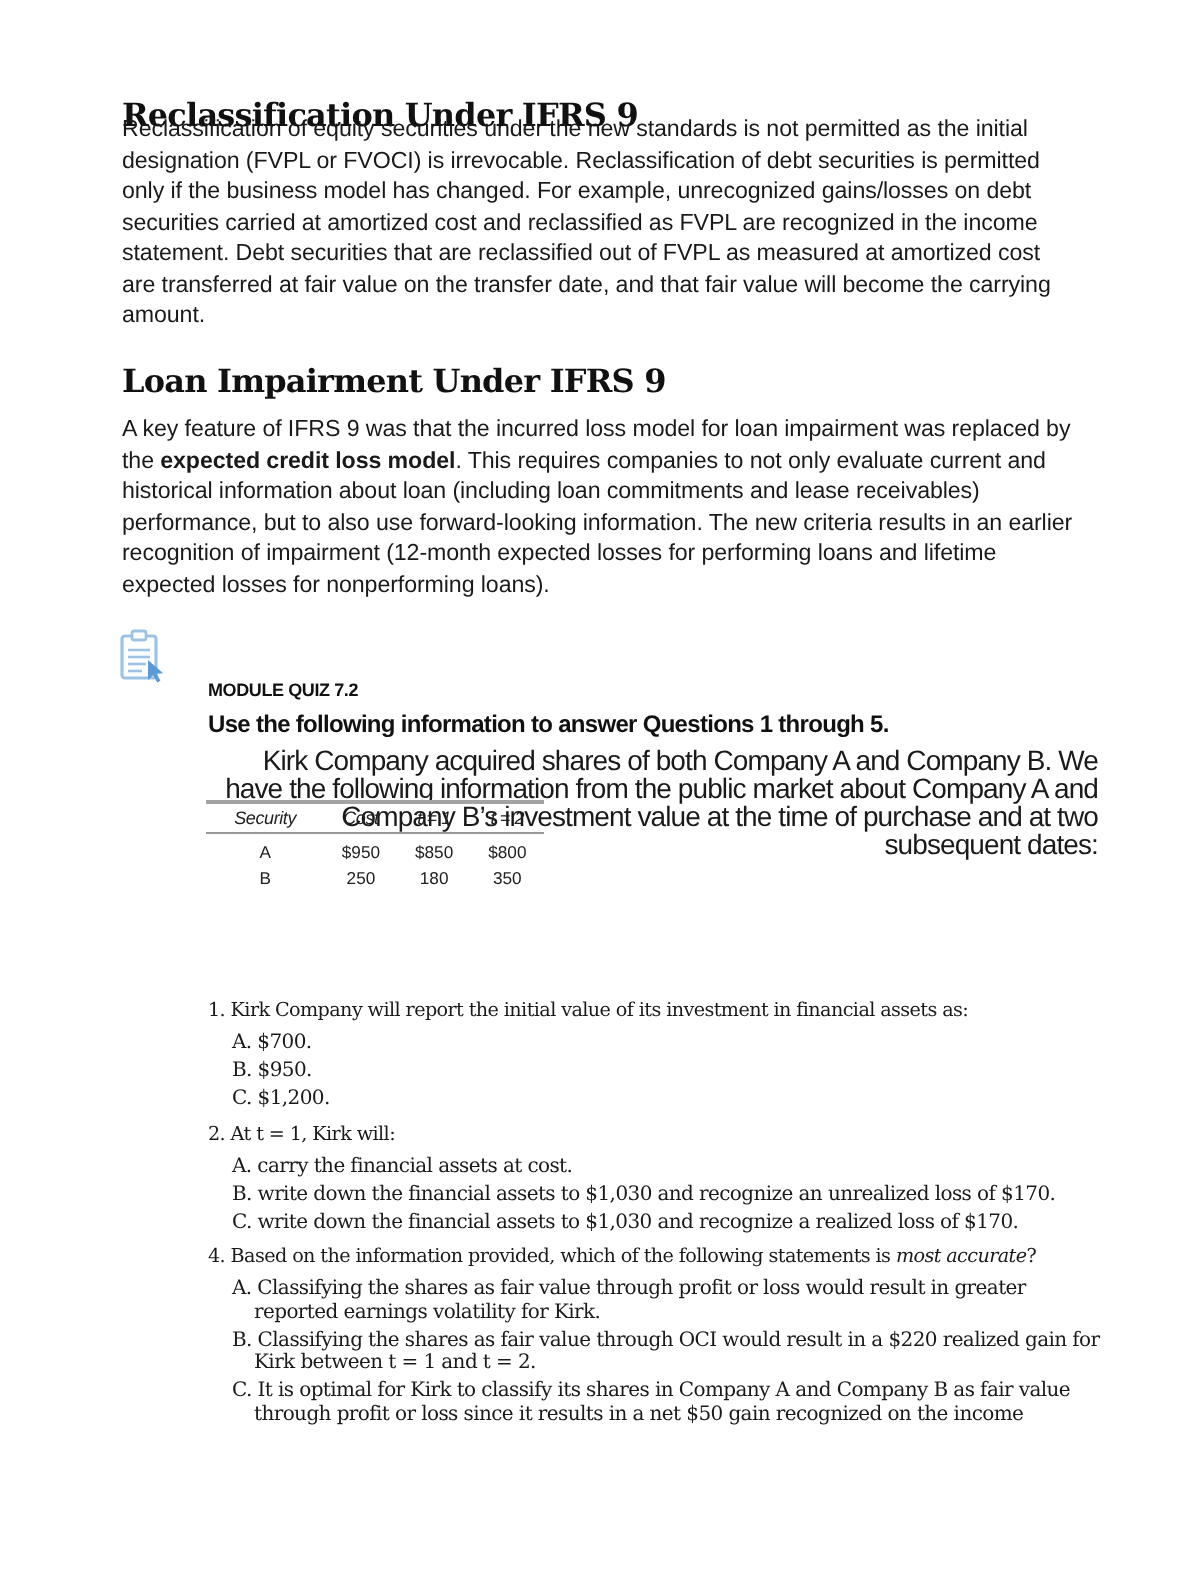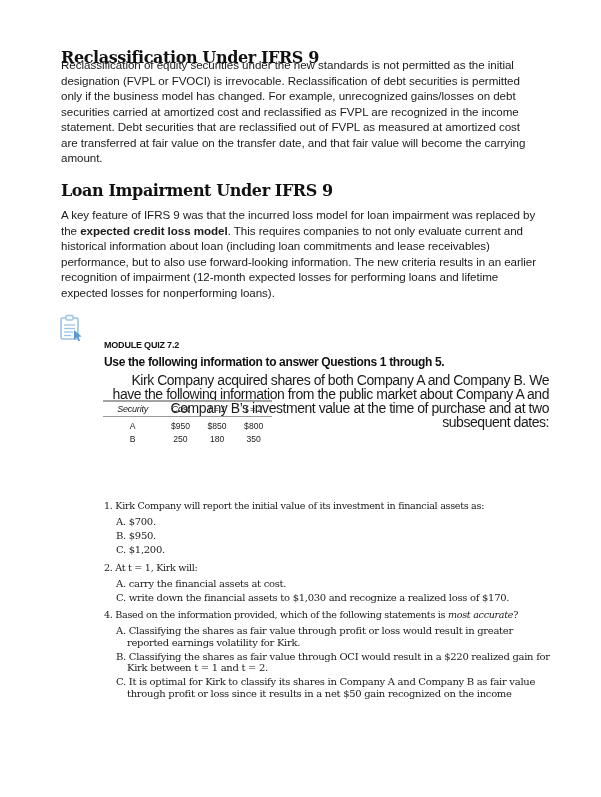--- a/index.html
+++ b/index.html
@@ -109,20 +109,23 @@
       <div class="opt">
           <span class="wrap">C. $1,200.</span>
         </div>
     </div>
     <div class="q">
       <div class="q-stem">2. At t = 1, Kirk will:</div>
       <div class="opt">
           <span class="wrap">A. carry the financial assets at cost.</span>
         </div>
       <div class="opt">
+          <span class="wrap">B. write down the financial assets to $1,030 and recognize an unrealized loss of $170.</span>
+        </div>
+      <div class="opt">
           <span class="wrap">C. write down the financial assets to $1,030 and recognize a realized loss of $170.</span>
         </div>
     </div>
     <div class="q">
       <div class="q-stem"><span>4. Based on the information provided, which of the following statements is </span><i>most accurate</i><span>?</span></div>
       <div class="opt">
           <span class="wrap">A. Classifying the shares as fair value through profit or loss would result in greater reported earnings volatility for Kirk.</span>
         </div>
       <div class="opt">
           <span class="wrap">B. Classifying the shares as fair value through OCI would result in a $220 realized gain for Kirk between t = 1 and t = 2.</span>

